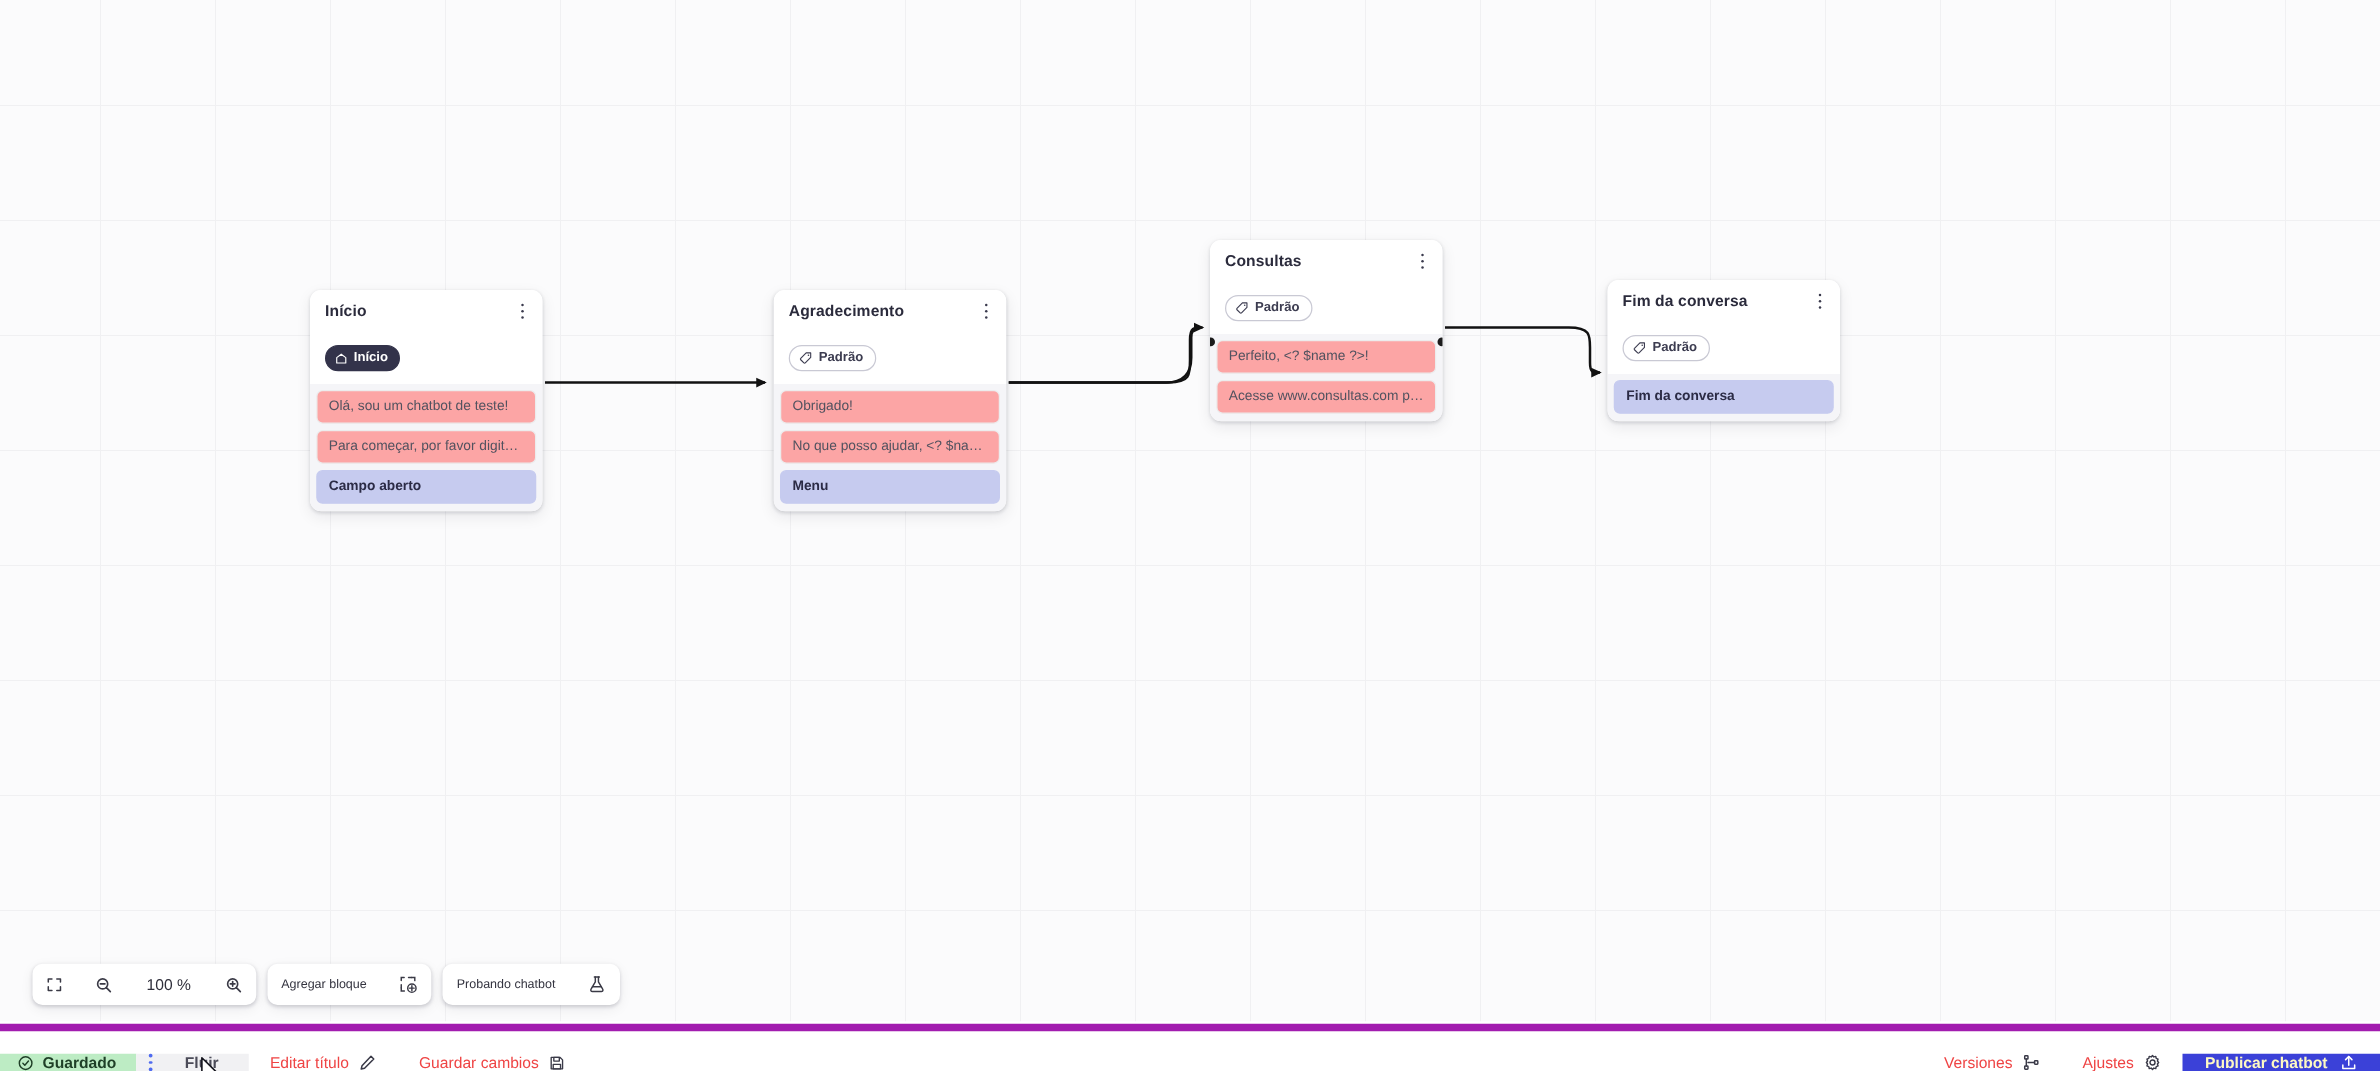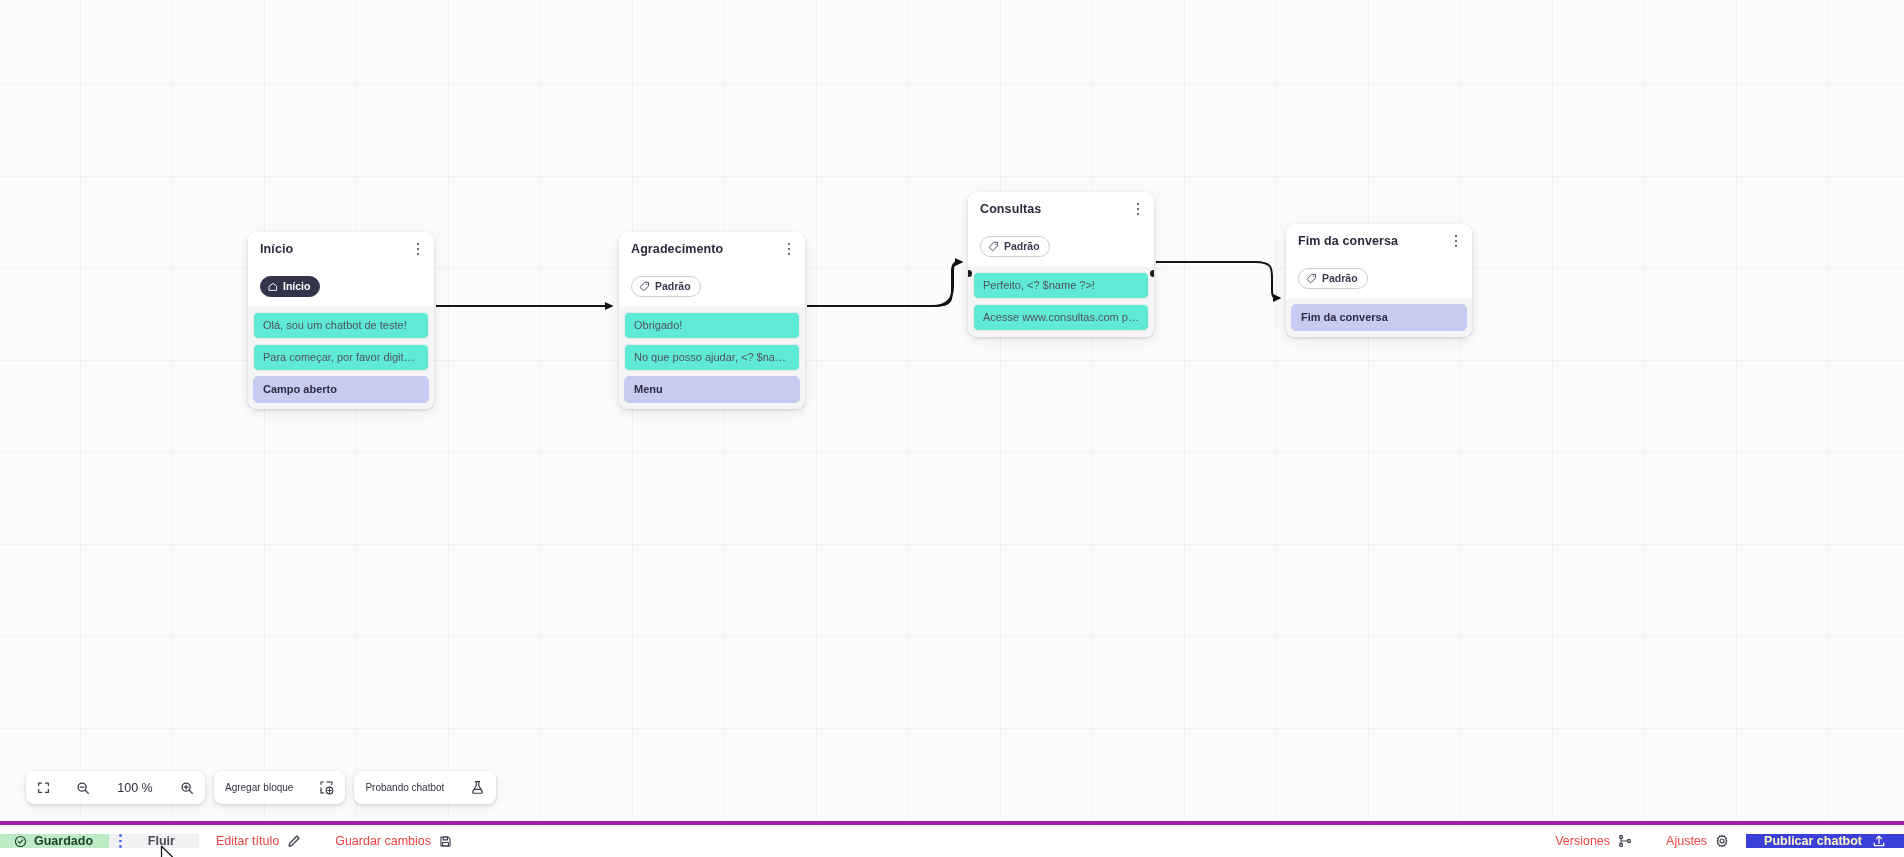--- a/index.html
+++ b/index.html
@@ -128,21 +128,21 @@
 
   .node-body {
     background: #f5f5f8;
     padding: 5px 5px 6px 5px;
     display: flex;
     flex-direction: column;
     gap: 5px;
   }
 
   .row {
-    background: #5eead4;
+    background: #fca5a5;
     border: 1px solid #ececed;
     border-radius: 5px;
     padding: 6px 9px;
     font-size: 11px;
     color: #52525f;
     line-height: 13px;
     white-space: nowrap;
     overflow: hidden;
     text-overflow: ellipsis;
     cursor: pointer;
@@ -204,23 +204,23 @@
   .tb-label { font-size: 10px; color: #33333f; }
 
   
   #statusbar {
     position: absolute;
     left: 0;
     bottom: 0;
     width: 1904px;
     height: 32px;
     background: #ffffff;
-    border-top: 4px solid #a21caf;
-    display: flex;
-    align-items: center;
+    border-top: 6px solid #a21caf;
+    display: flex;
+    align-items: flex-end;
     z-index: 30;
     font-size: 12.5px;
   }
 
   .saved-chip {
     display: flex;
     align-items: center;
     gap: 7px;
     background: #bdecc4;
     color: #1f3f27;

